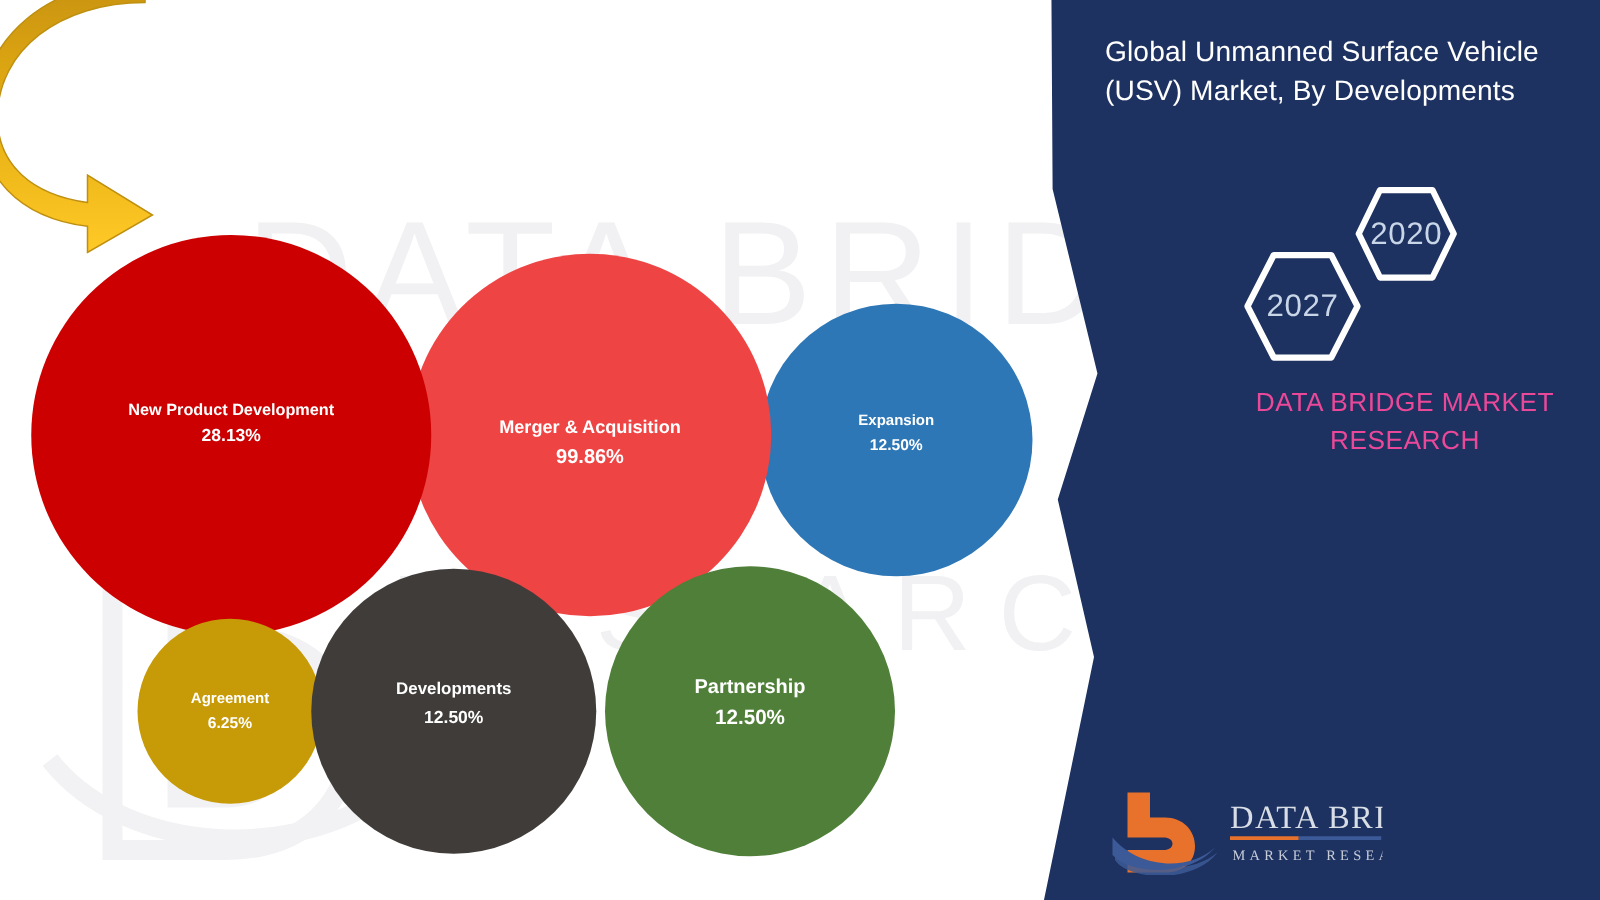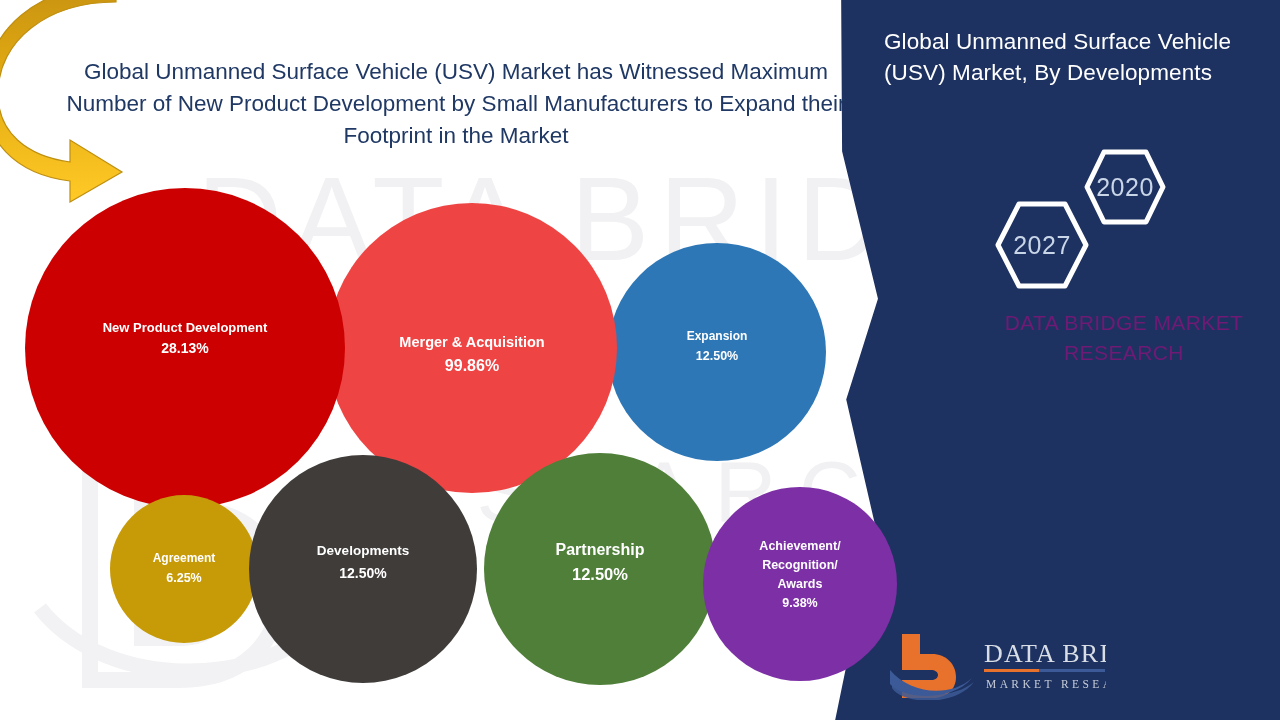--- a/index.html
+++ b/index.html
@@ -31,21 +31,21 @@
     background:#1e3261;
     clip-path:polygon(4.6% 0%, 100% 0%, 100% 100%, 3.3% 100%, 12.0% 73%, 5.7% 55.5%, 12.6% 41.5%, 4.8% 21%);
   }
   #right-title{
     position:absolute;top:26px;left:884px;width:382px;
     color:#ffffff;font-size:22.5px;line-height:31px;font-weight:400;
     letter-spacing:.1px;
   }
   #dbmr-sub{
     position:absolute;top:308px;left:978px;width:292px;text-align:center;
-    color:#701a75;font-size:21px;line-height:30px;letter-spacing:.4px;
+    color:#ec4899;font-size:21px;line-height:30px;letter-spacing:.4px;
   }
 
   
   .hex{position:absolute;}
   .hex svg{display:block;overflow:visible;}
   .hex .yr{
     position:absolute;left:0;top:0;width:100%;height:100%;
     display:flex;align-items:center;justify-content:center;
     color:#c9d6e8;font-size:24px;letter-spacing:.5px;
   }
@@ -153,21 +153,20 @@
       <linearGradient id="agrad" x1="0" y1="0" x2="0" y2="1">
         <stop offset="0%" stop-color="#C89211"></stop>
         <stop offset="45%" stop-color="#E3AC12"></stop>
         <stop offset="100%" stop-color="#FFC926"></stop>
       </linearGradient>
     </defs>
     <path d="M120 4 C52 4 2 42 2 96 C2 134 30 158 74 164 L74 142 L126 174 L74 204 L74 183
              C18 176 -12 142 -12 96 C-12 32 44 -14 120 -14 Z" fill="url(#agrad)" stroke="#BF8F10" stroke-width="1.2"></path>
   </svg>
 
-  <div id="headline">Global Unmanned Surface Vehicle (USV) Market has Witnessed Maximum Number of New Product Development by Small Manufacturers to Expand their Footprint in the Market</div>
 
   <div class="bubble" id="b-npd">
     <span class="inner">
       <span class="lbl">New Product Development</span>
       <span class="val">28.13%</span>
     </span>
   </div>
 
   <div class="bubble" id="b-ma">
     <span class="inner">
@@ -197,20 +196,14 @@
     </span>
   </div>
 
   <div class="bubble" id="b-part">
     <span class="inner">
       <span class="lbl">Partnership</span>
       <span class="val">12.50%</span>
     </span>
   </div>
 
-  <div class="bubble" id="b-ach">
-    <span class="inner">
-      <span class="lbl">Achievement/<br>Recognition/<br>Awards</span>
-      <span class="val">9.38%</span>
-    </span>
-  </div>
 
 </div>
 
 </body></html>

